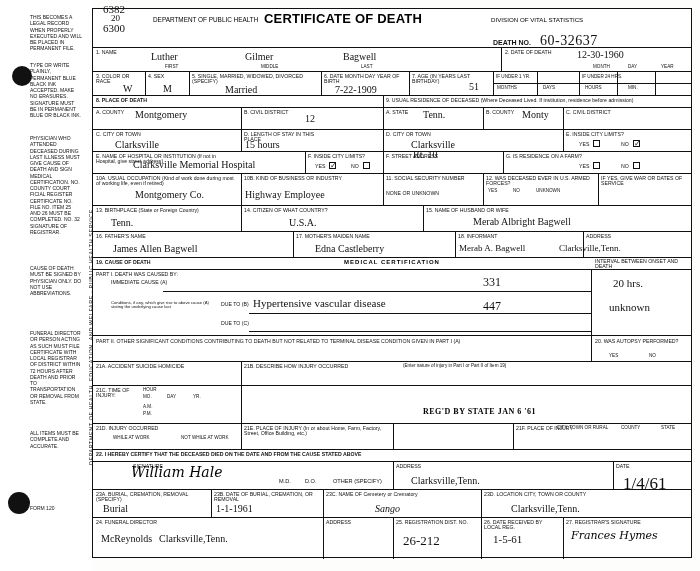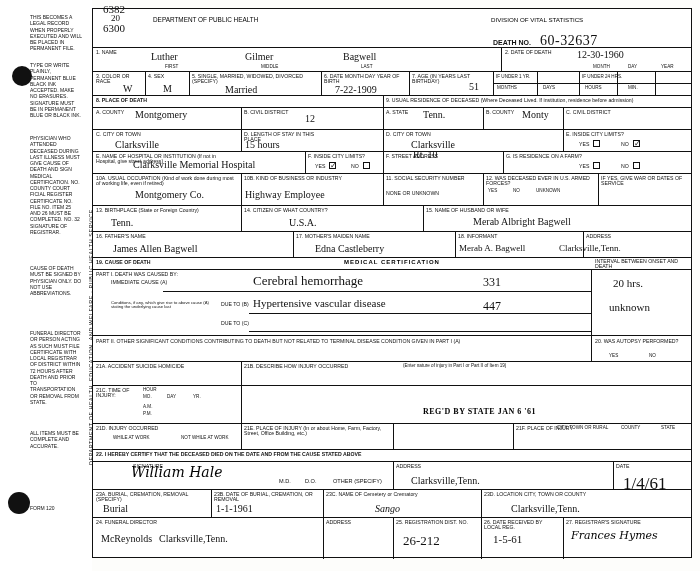--- a/index.html
+++ b/index.html
@@ -54,20 +54,21 @@
   </div>
 
   <div id="form">
 
     <div class="hand" style="left:10px;top:-6px;font-size:11px;">6382</div>
     <div class="hand" style="left:18px;top:4px;font-size:9px;">20</div>
     <div class="hand" style="left:10px;top:13px;font-size:11px;">6300</div>
 
     <div class="hdr-left" style="left:60px;top:7px;">DEPARTMENT OF PUBLIC HEALTH</div>
     <div class="hdr-mid">
+      <div class="t1">CERTIFICATE OF DEATH</div>
     </div>
     <div class="hdr-right" style="left:398px;top:7px;">DIVISION OF VITAL STATISTICS</div>
 
     <div class="lbl" style="left:400px;top:30px;font-size:7px;font-weight:bold;">DEATH NO.</div>
     <div class="hand" style="left:447px;top:24px;font-size:14px;letter-spacing:.5px;">60-32637</div>
 
     <div class="hline" style="left:0;top:38px;width:598px;"></div>
 
     <div class="hline" style="left:0;top:62px;width:598px;"></div>
     <div class="vline" style="left:408px;top:38px;height:24px;"></div>
@@ -208,21 +209,20 @@
     <div class="hand" style="left:466px;top:234px;font-size:9px;">Clarksville,Tenn.</div>
 
     <div class="lbl" style="left:3px;top:251px;font-weight:bold;">19. CAUSE OF DEATH</div>
     <div class="med-title" style="left:0;top:250px;">MEDICAL CERTIFICATION</div>
     <div class="hline" style="left:0;top:260px;width:598px;"></div>
     <div class="vline" style="left:498px;top:260px;height:86px;"></div>
     <div class="lbl" style="left:502px;top:250px;width:94px;">INTERVAL BETWEEN ONSET AND DEATH</div>
 
     <div class="lbl" style="left:3px;top:263px;">PART I. DEATH WAS CAUSED BY:</div>
     <div class="lbl" style="left:18px;top:271px;">IMMEDIATE CAUSE (A)</div>
-    <div class="hand" style="left:160px;top:264px;font-size:13px;">Cerebral hemorrhage</div>
     <div class="hand" style="left:390px;top:266px;font-size:12px;">331</div>
     <div class="hand" style="left:520px;top:268px;font-size:11px;">20 hrs.</div>
     <div class="hline" style="left:70px;top:282px;width:428px;"></div>
 
     <div class="lbl" style="left:18px;top:292px;width:100px;font-size:4.2px;">Conditions, if any, which give rise to above cause (A) stating the underlying cause last</div>
     <div class="lbl" style="left:128px;top:293px;">DUE TO (B)</div>
     <div class="hand" style="left:160px;top:288px;font-size:11px;">Hypertensive vascular disease</div>
     <div class="hand" style="left:390px;top:290px;font-size:12px;">447</div>
     <div class="hand" style="left:516px;top:292px;font-size:11px;">unknown</div>
     <div class="hline" style="left:156px;top:304px;width:342px;"></div>

